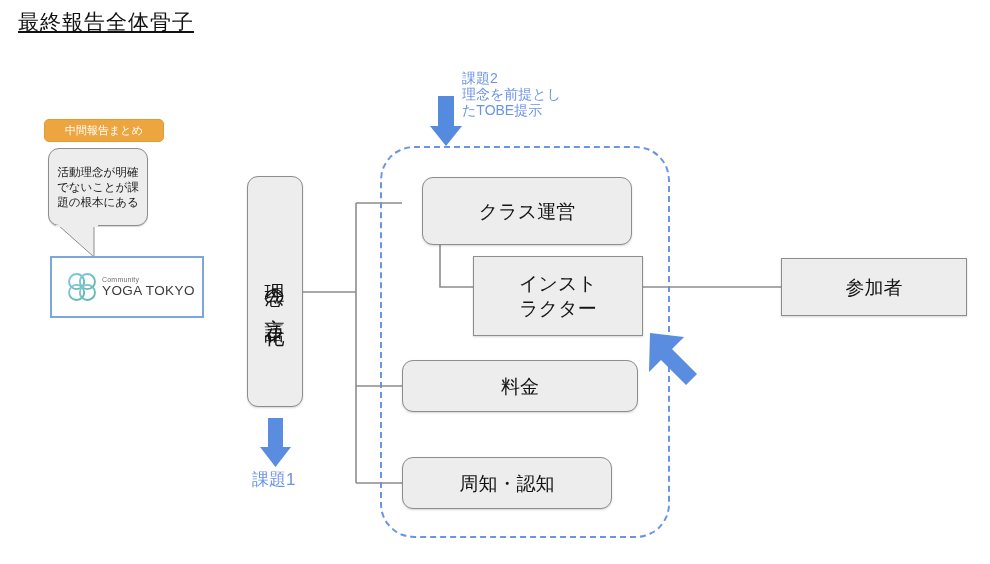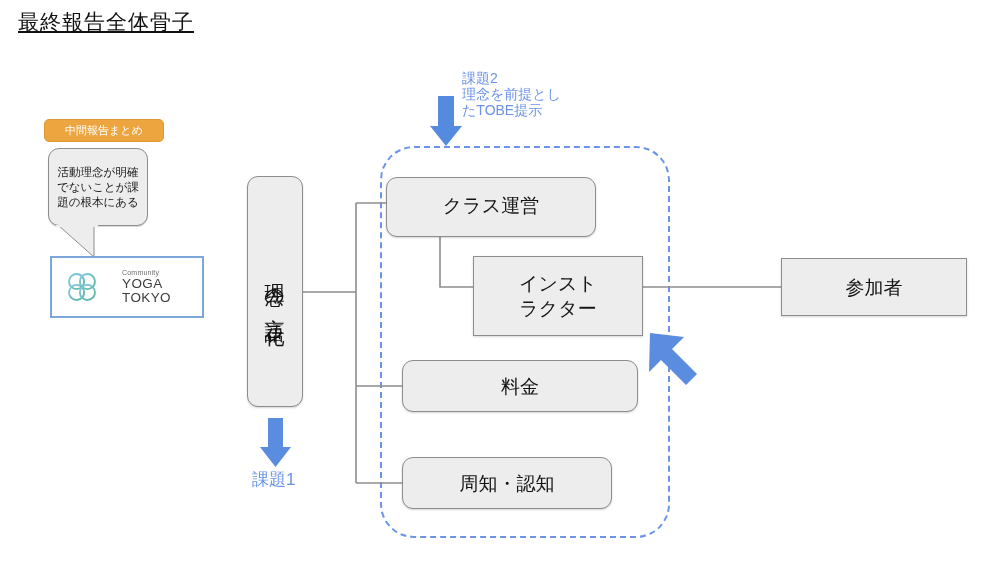--- a/index.html
+++ b/index.html
@@ -90,21 +90,21 @@
     width: 154px;
     height: 62px;
     background: #ffffff;
     border: 2px solid #7ba7db;
     box-sizing: border-box;
     display: flex;
     align-items: center;
     padding-left: 12px;
   }
   #logo-mark { width: 36px; height: 36px; flex: none; }
-  #logo-wordmark { margin-left: 22px; line-height: 1.05; }
+  #logo-wordmark { margin-left: 2px; line-height: 1.05; }
   #logo-community {
     font-size: 7px;
     color: #6f6f6f;
     letter-spacing: 0.2px;
   }
   #logo-name {
     font-size: 13.5px;
     color: #3c3c3c;
     letter-spacing: 0.4px;
   }
@@ -142,21 +142,21 @@
     align-items: center;
     justify-content: center;
     text-align: center;
     font-size: 19px;
     color: #141414;
     line-height: 25px;
   }
   .node.rounded { border-radius: 11px; }
   .node.square  { border-radius: 0; }
 
-  #node-class      { left: 386px; top: 177px; width: 210px; height: 60px; font-family: Liberation Mono, monospace; }
+  #node-class      { left: 422px; top: 177px; width: 210px; height: 68px; }
   #node-instructor { left: 473px; top: 256px; width: 170px; height: 80px; }
   #node-fee        { left: 402px; top: 360px; width: 236px; height: 52px; }
   #node-awareness  { left: 402px; top: 457px; width: 210px; height: 52px; }
   #node-participant{ left: 781px; top: 258px; width: 186px; height: 58px; }
 
   
   .annotation {
     color: #6b93e6;
     font-size: 14px;
     line-height: 16px;

